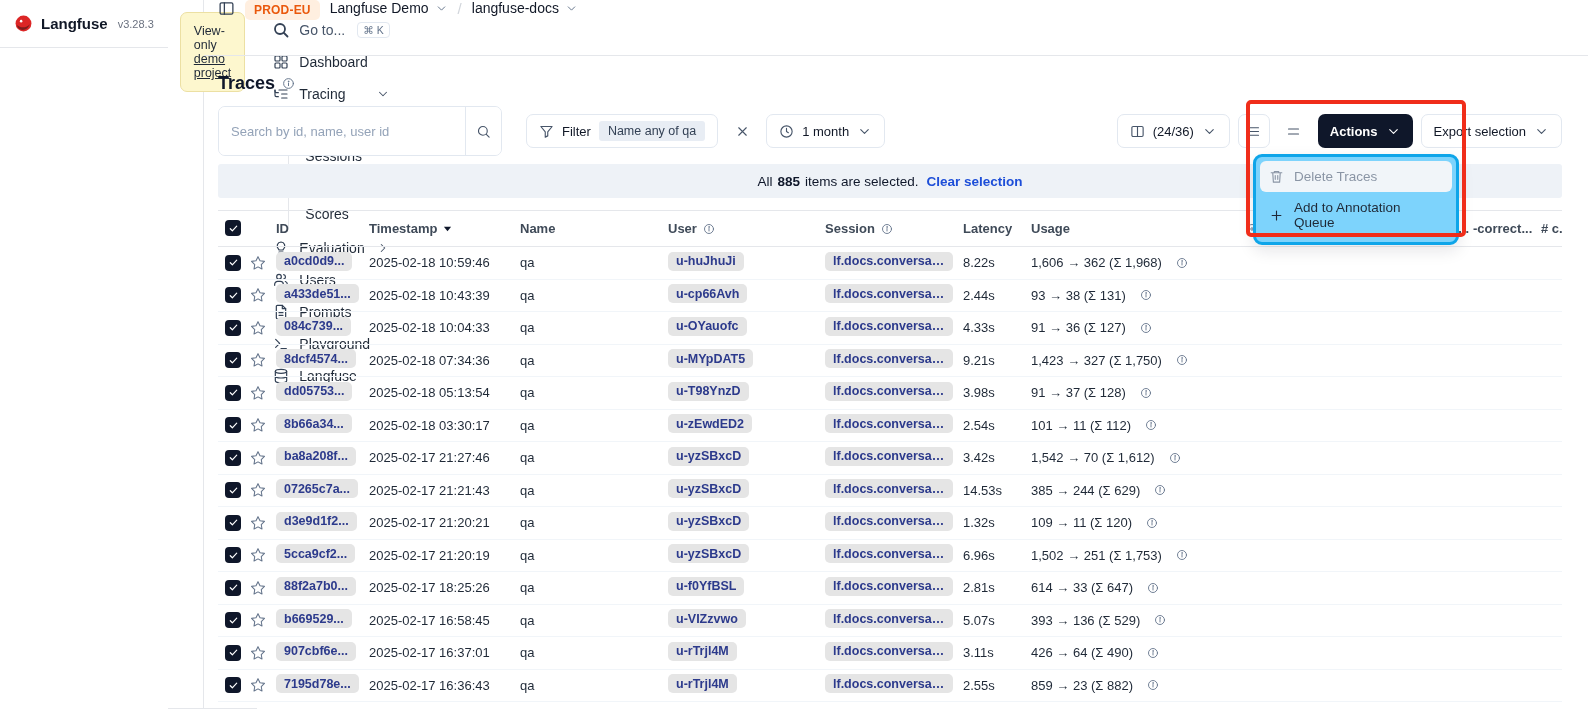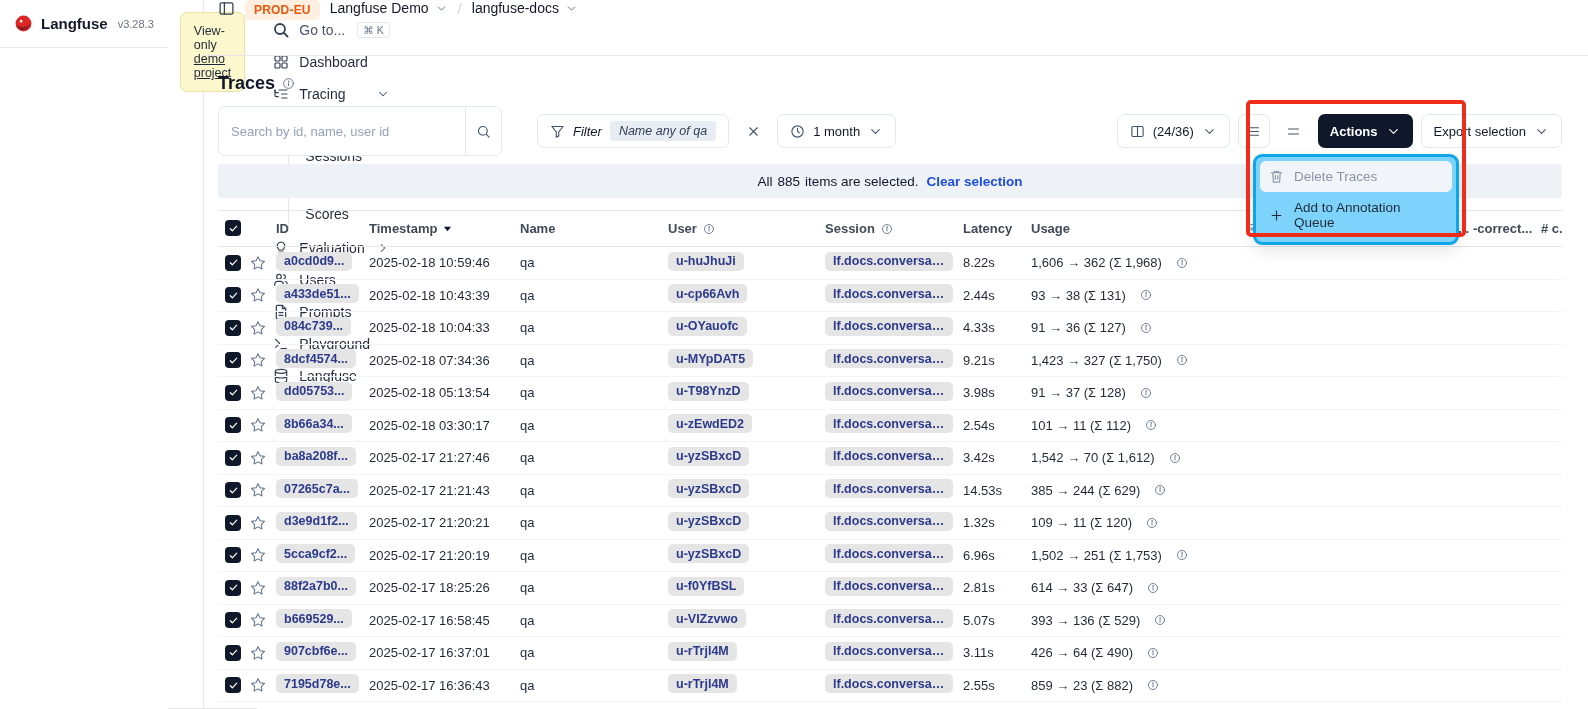--- a/index.html
+++ b/index.html
@@ -44,26 +44,26 @@
   .search-box { display:flex; height:50px; border:1px solid #e2e8f0; border-radius:7px; overflow:hidden; background:#fff; }
   .search-box input { border:none; outline:none; width:246px; padding:0 12px; font-size:13px; font-family:inherit; color:#111827; }
   .search-box input::placeholder { color:#94a3b8; }
   .search-btn { width:36px; display:flex; align-items:center; justify-content:center; border-left:1px solid #e2e8f0; background:#fff; cursor:pointer; }
   .btn { display:flex; align-items:center; gap:8px; height:34px; padding:0 12px; border:1px solid #e2e8f0; border-radius:7px; background:#fff; font-size:13px; color:#111827; cursor:pointer; white-space:nowrap; }
   .btn svg, .search-btn svg { width:15px; height:15px; stroke:#475569; fill:none; stroke-width:1.8; stroke-linecap:round; stroke-linejoin:round; flex:none; }
   .pill { background:#e8edf4; border-radius:3px; padding:3px 9px; font-size:12.5px; color:#334155; font-weight:500; }
   .ghost { border:none; background:transparent; padding:0 7px; }
   .icon-btn { width:32px; padding:0; justify-content:center; }
   .right-cluster { margin-left:auto; display:flex; align-items:center; gap:8px; }
-  .gap-lg { margin-left:27px;font-style:italic; }
+  .gap-lg { margin-left:16px; }
   .btn-dark { background:#0f172a; border:none; color:#fff; font-weight:600; }
   .btn-dark svg { stroke:#fff; }
 
   .selection-banner { margin-top:16px; height:34px; background:#eef2f7; border-radius:3px; display:flex; align-items:center; justify-content:center; gap:5px; font-size:13.5px; color:#0f172a; }
-  .selection-banner b { font-weight:400; }
+  .selection-banner b { font-weight:700; }
   .clear-link { color:#1d4ed8; font-weight:600; cursor:pointer; margin-left:3px; }
 
   
   .table-wrap { margin-top:12px; overflow:hidden; }
   table { border-collapse:collapse; table-layout:fixed; width:1383px; }
   thead th { height:36px; text-align:left; font-size:13px; font-weight:600; color:#3f4a58; border-top:1px solid #e5e7eb; border-bottom:1px solid #e5e7eb; padding:0 10px 0 0; white-space:nowrap; overflow:hidden; }
   tbody td { height:32.5px; font-size:13px; color:#1f2937; border-bottom:1px solid #f1f5f9; padding:0 10px 0 0; white-space:nowrap; overflow:hidden; vertical-align:middle; }
   .col-check { padding-left:7px !important; }
   .hdr-flex { display:flex; align-items:center; gap:6px; }
   .checkbox { width:16px; height:16px; border-radius:4px; background:#0f172a; display:inline-flex; align-items:center; justify-content:center; cursor:pointer; }

